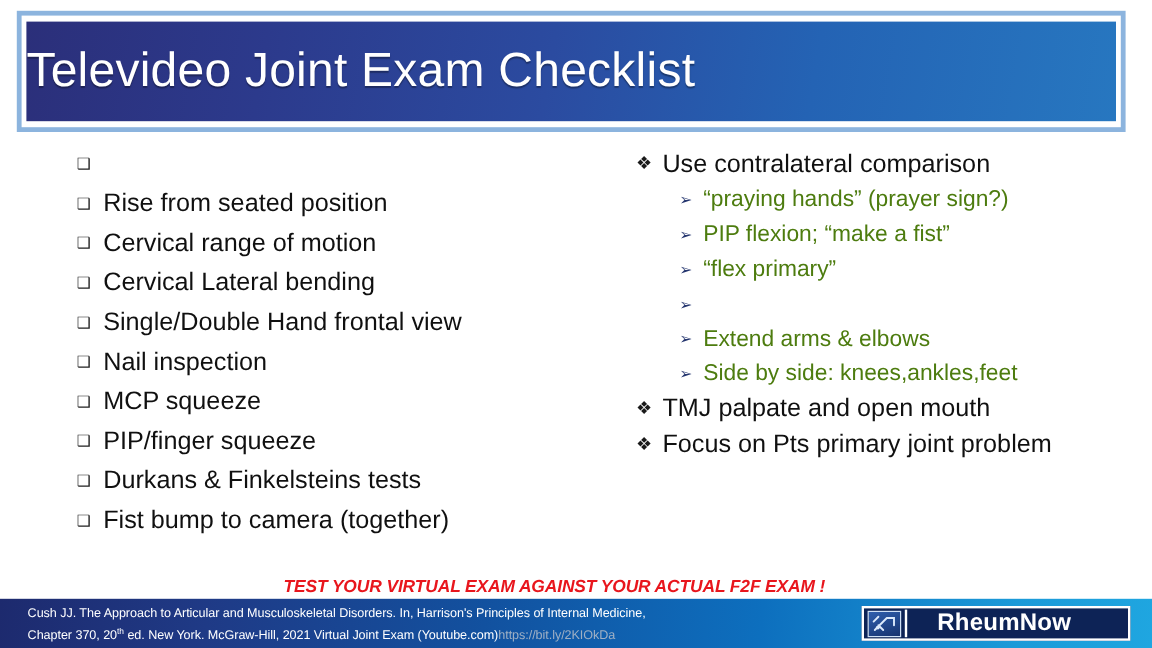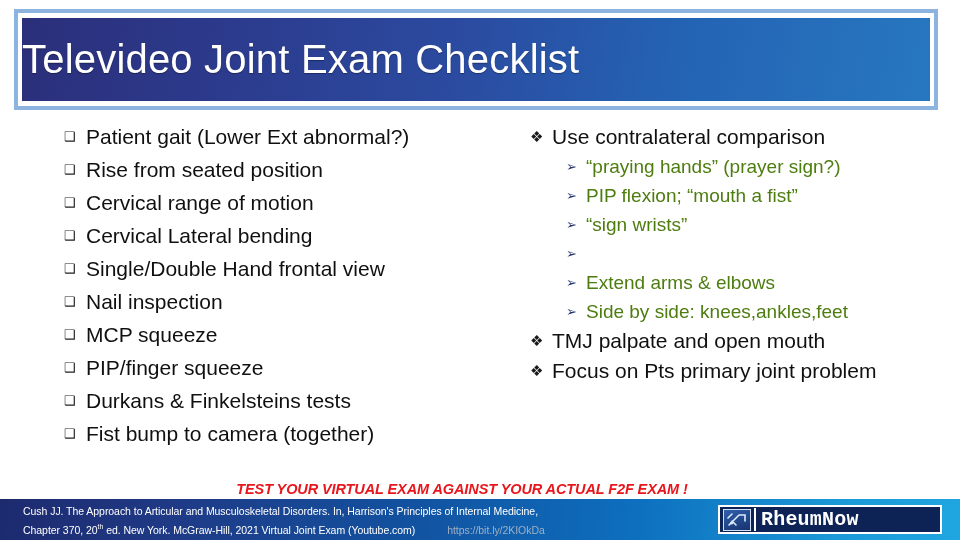--- a/index.html
+++ b/index.html
@@ -124,21 +124,21 @@
     position:absolute;
     left:23px; top:5px;
     width:660px;
     color:#ffffff;
     font-size:10.5px;
     line-height:15px;
     letter-spacing:-0.05px;
   }
   #footer-ref .ital{ }
   #footer-ref sup{ font-size:7px; }
-  #footer-url{ color:#9fb0c4;margin-left:32px; }
+  #footer-url{ color:#9fb0c4; }
 
   
   #logo{
     position:absolute;
     left:718px; top:505px;
     width:224px; height:29px;
     background:#0d2356;
     border:2px solid #ffffff;
     box-sizing:border-box;
     display:flex; align-items:center;
@@ -154,42 +154,42 @@
     flex:0 0 auto;
   }
   #logo-divider{
     width:2px; height:23px;
     background:#ffffff;
     margin-right:5px;
     flex:0 0 auto;
   }
   #logo-text{
     color:#ffffff;
-    font-family:Liberation Mono, monospace;
+    font-family:Liberation Sans, sans-serif;
     font-size:20px;
     font-weight:bold;
     letter-spacing:.2px;
     white-space:nowrap;
+    margin-left:20px;
   }
 </style>
 </head>
 <body>
 
 <div id="title-frame"></div>
 <div id="title-box">
   <span id="title-text">Televideo Joint Exam Checklist</span>
 </div>
 
 <div id="content">
 
   <div id="col-left">
 
     <div class="l1">
       <span class="bullet">❑</span>
-      <span class="txt">Patient gait (Lower Ext abnormal?)</span>
     </div>
     <div class="l1">
       <span class="bullet">❑</span>
       <span class="txt">Rise from seated position</span>
     </div>
     <div class="l1">
       <span class="bullet">❑</span>
       <span class="txt">Cervical range of motion</span>
     </div>
     <div class="l1">
@@ -229,25 +229,25 @@
       <span class="bullet">❖</span>
       <span class="txt">Use contralateral comparison</span>
     </div>
 
     <div class="l2">
       <span class="bullet">➢</span>
       <span class="txt">“praying hands” (prayer sign?)</span>
     </div>
     <div class="l2">
       <span class="bullet">➢</span>
-      <span class="txt">PIP flexion; “mouth a fist”</span>
-    </div>
-    <div class="l2">
-      <span class="bullet">➢</span>
-      <span class="txt">“sign wrists”</span>
+      <span class="txt">PIP flexion; “make a fist”</span>
+    </div>
+    <div class="l2">
+      <span class="bullet">➢</span>
+      <span class="txt">“flex primary”</span>
     </div>
     <div class="l2">
       <span class="bullet">➢</span>
     </div>
     <div class="l2">
       <span class="bullet">➢</span>
       <span class="txt">Extend arms &amp; elbows</span>
     </div>
     <div class="l2">
       <span class="bullet">➢</span>

